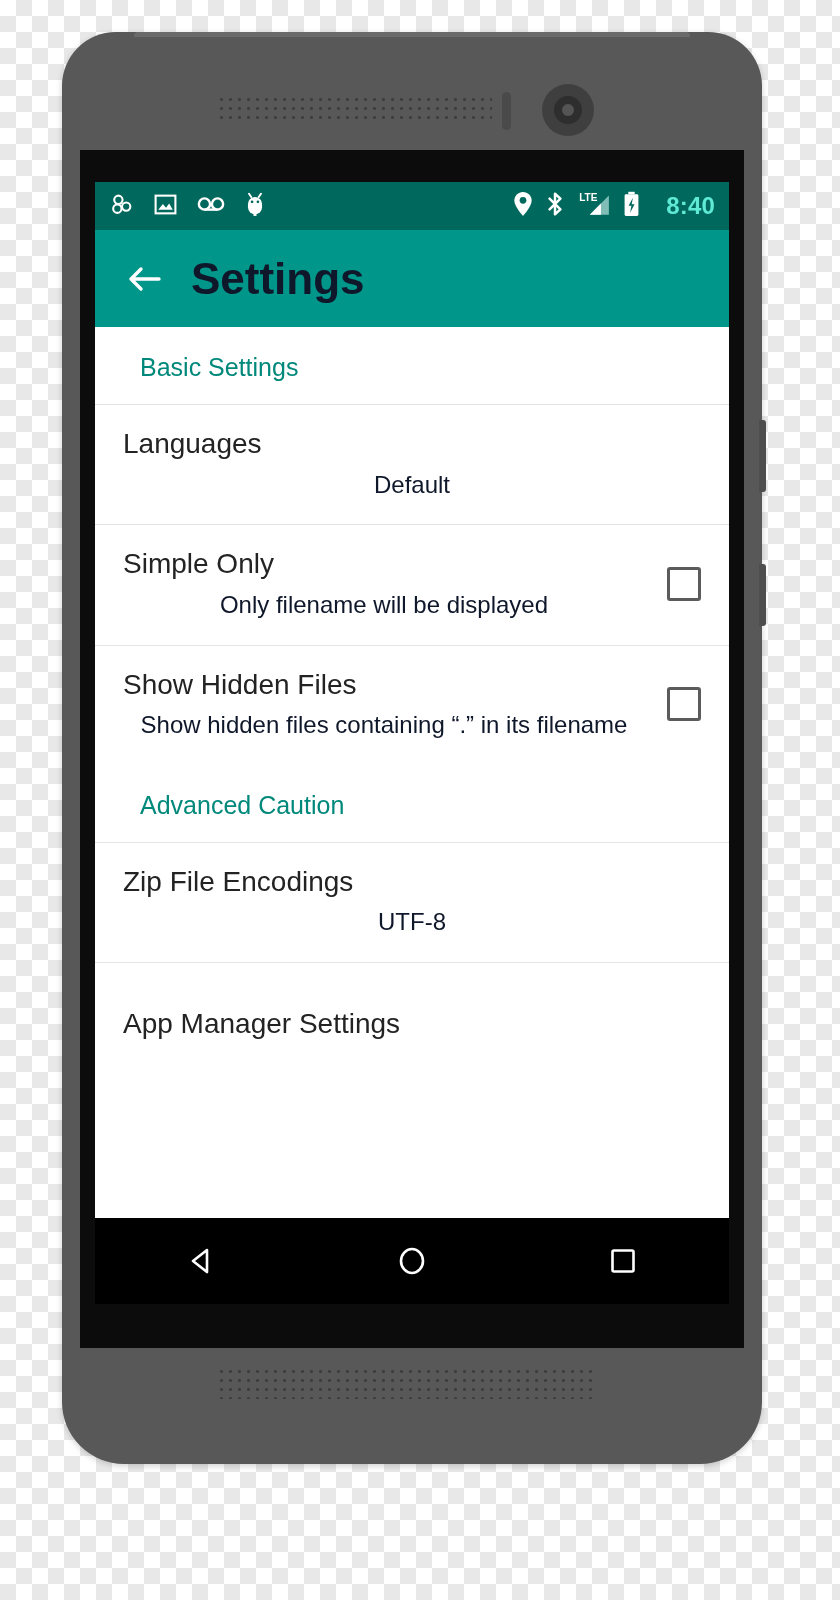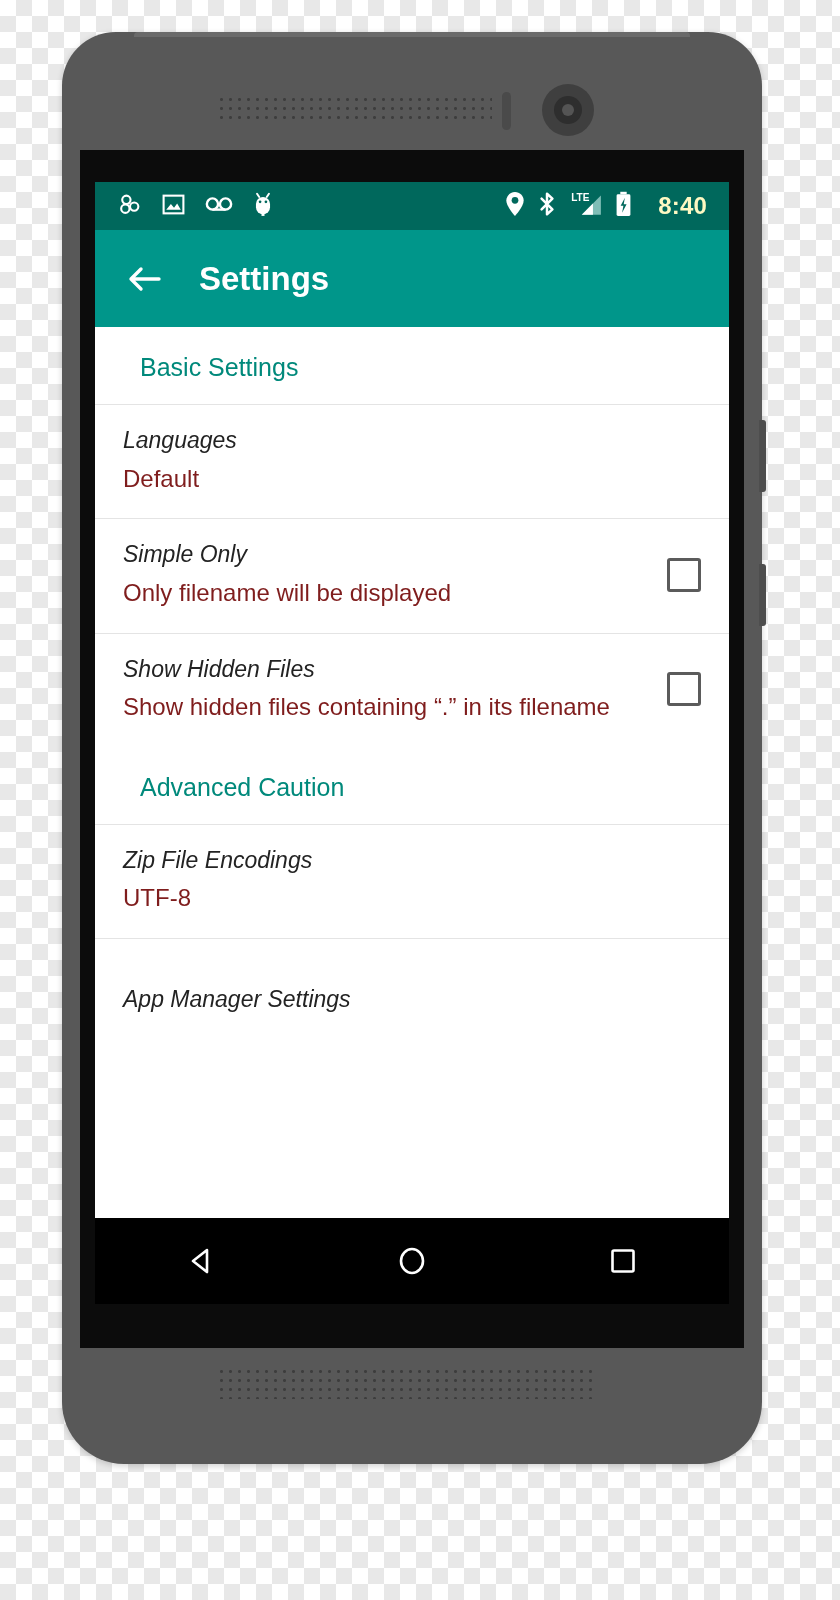--- a/index.html
+++ b/index.html
@@ -130,23 +130,23 @@
     display: flex;
     flex-direction: column;
   }
 
   
   #status-bar {
     height: 48px;
     background: #00685c;
     display: flex;
     align-items: center;
-    padding: 0 22px;
+    padding: 0 14px;
     flex: none;
-    color: #fef9c3;
+    color: #5eead4;
   }
   #status-left  { display: flex; align-items: center; gap: 19px; }
   #status-right { display: flex; align-items: center; gap: 12px; margin-left: auto; }
   .sb-icon { display: block; }
   #status-clock {
     font-size: 24px;
     font-weight: bold;
     letter-spacing: 0.2px;
     margin-left: 14px;
     line-height: 1;
@@ -161,24 +161,24 @@
     padding: 0 26px;
     flex: none;
   }
   #back-button {
     width: 46px; height: 46px;
     display: flex; align-items: center; justify-content: center;
     flex: none;
     cursor: pointer;
   }
   #app-bar-title {
-    color: #ffffff;
-    font-size: 33px;
+    color: #0f172a;
+    font-size: 44px;
     font-weight: bold;
-    margin-left: 32px;
+    margin-left: 24px;
     line-height: 1;
   }
 
   
   #settings-list {
     flex: 1;
     background: #ffffff;
     overflow: hidden;
   }
 
@@ -194,30 +194,30 @@
     display: flex;
     align-items: center;
     padding: 22px 28px 24px 28px;
     border-bottom: 1px solid #e4e4e4;
     min-height: 96px;
     cursor: pointer;
   }
   .pref-row.no-divider { border-bottom: none; }
   .pref-text { flex: 1; min-width: 0; }
   .pref-title {
-    font-size: 23px;
+    font-size: 28px;
     color: #232323;
     line-height: 1.2;
-    font-style: italic;
   }
   .pref-summary {
     font-size: 24px;
-    color: #7f1d1d;
+    color: #0f172a;
     line-height: 1.32;
     margin-top: 8px;
+    text-align: center;
   }
   .pref-check {
     flex: none;
     width: 34px; height: 34px;
     border: 3px solid #5b5b5b;
     border-radius: 3px;
     background: #ffffff;
     margin-left: 22px;
     cursor: pointer;
   }

